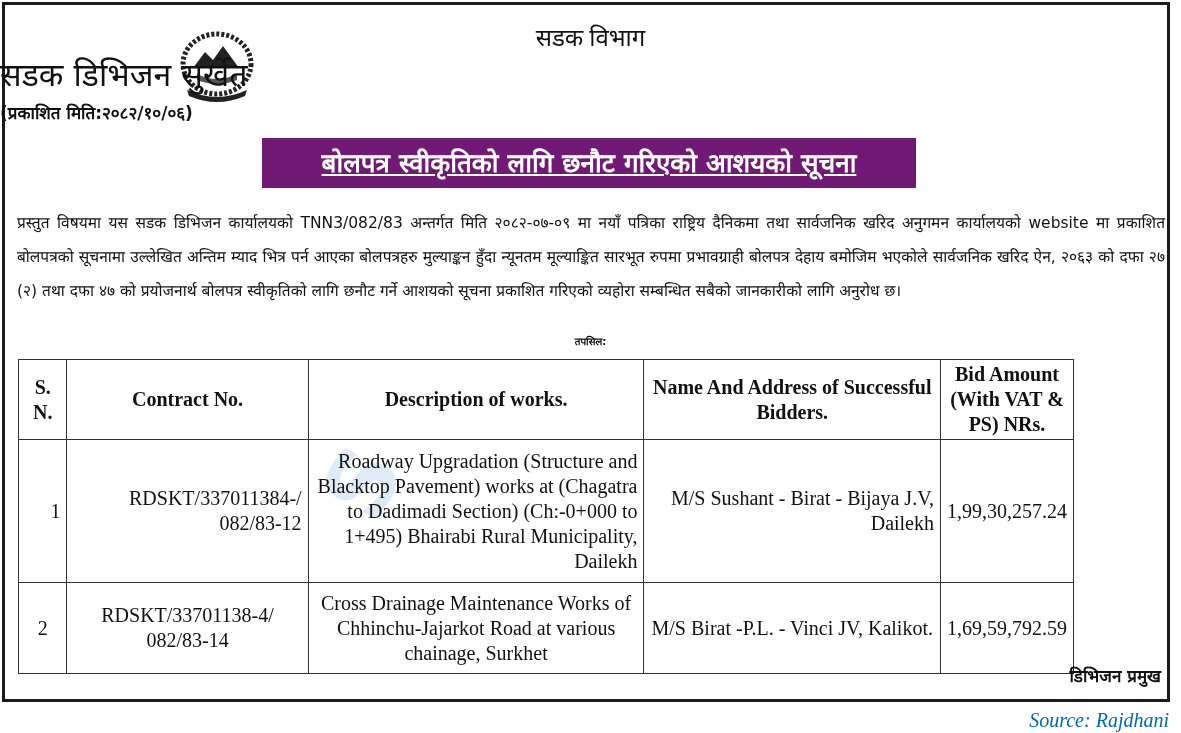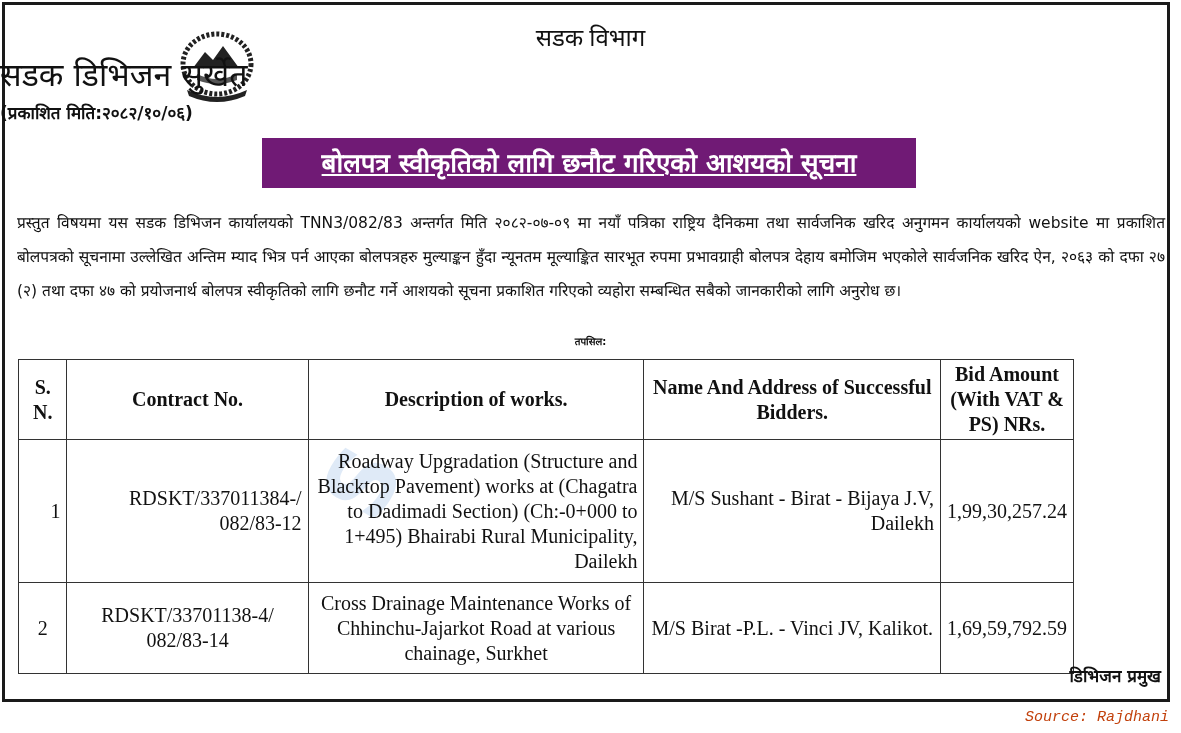--- a/index.html
+++ b/index.html
@@ -25,22 +25,22 @@
   .tapasil { position: absolute; left: 0; width: 100%; text-align: center; top: 334px;
              font-family: "DejaVu Sans", sans-serif; font-size: 10px; font-weight: bold; }
   table { position: absolute; left: 18px; top: 359px; width: 1056px; border-collapse: collapse; }
   th, td { border: 1.5px solid #333; text-align: center; vertical-align: middle;
            font-family: "Liberation Serif", serif; font-size: 20px; line-height: 25px; padding: 2px 6px; }
   th { font-weight: bold; height: 62px; }
   .r1 td { height: 138px; text-align: right; }
   .r2 td { height: 86px; }
   .sign { position: absolute; right: 20px; top: 664px; font-family: "DejaVu Sans", sans-serif;
           font-size: 17px; font-weight: bold; }
-  .source { position: absolute; right: 12px; top: 709px; font-family: Liberation Mono, monospace;
-            font-size: 15px; font-style: italic; color: #c2410c; }
+  .source { position: absolute; right: 12px; top: 709px; font-family: Liberation Serif, serif;
+            font-size: 20px; font-style: italic; color: #0369a1; }
 </style>
 </head>
 <body>
 
 <div class="frame"></div>
 
 <div class="wm" style="left:330px;top:430px;font-size:90px;transform:rotate(-60deg);">S</div>
 
 <svg class="emblem" viewBox="0 0 84 76">
   <ellipse cx="42" cy="36" rx="34" ry="30" fill="none" stroke="#222" stroke-width="5" stroke-dasharray="3 2"></ellipse>

